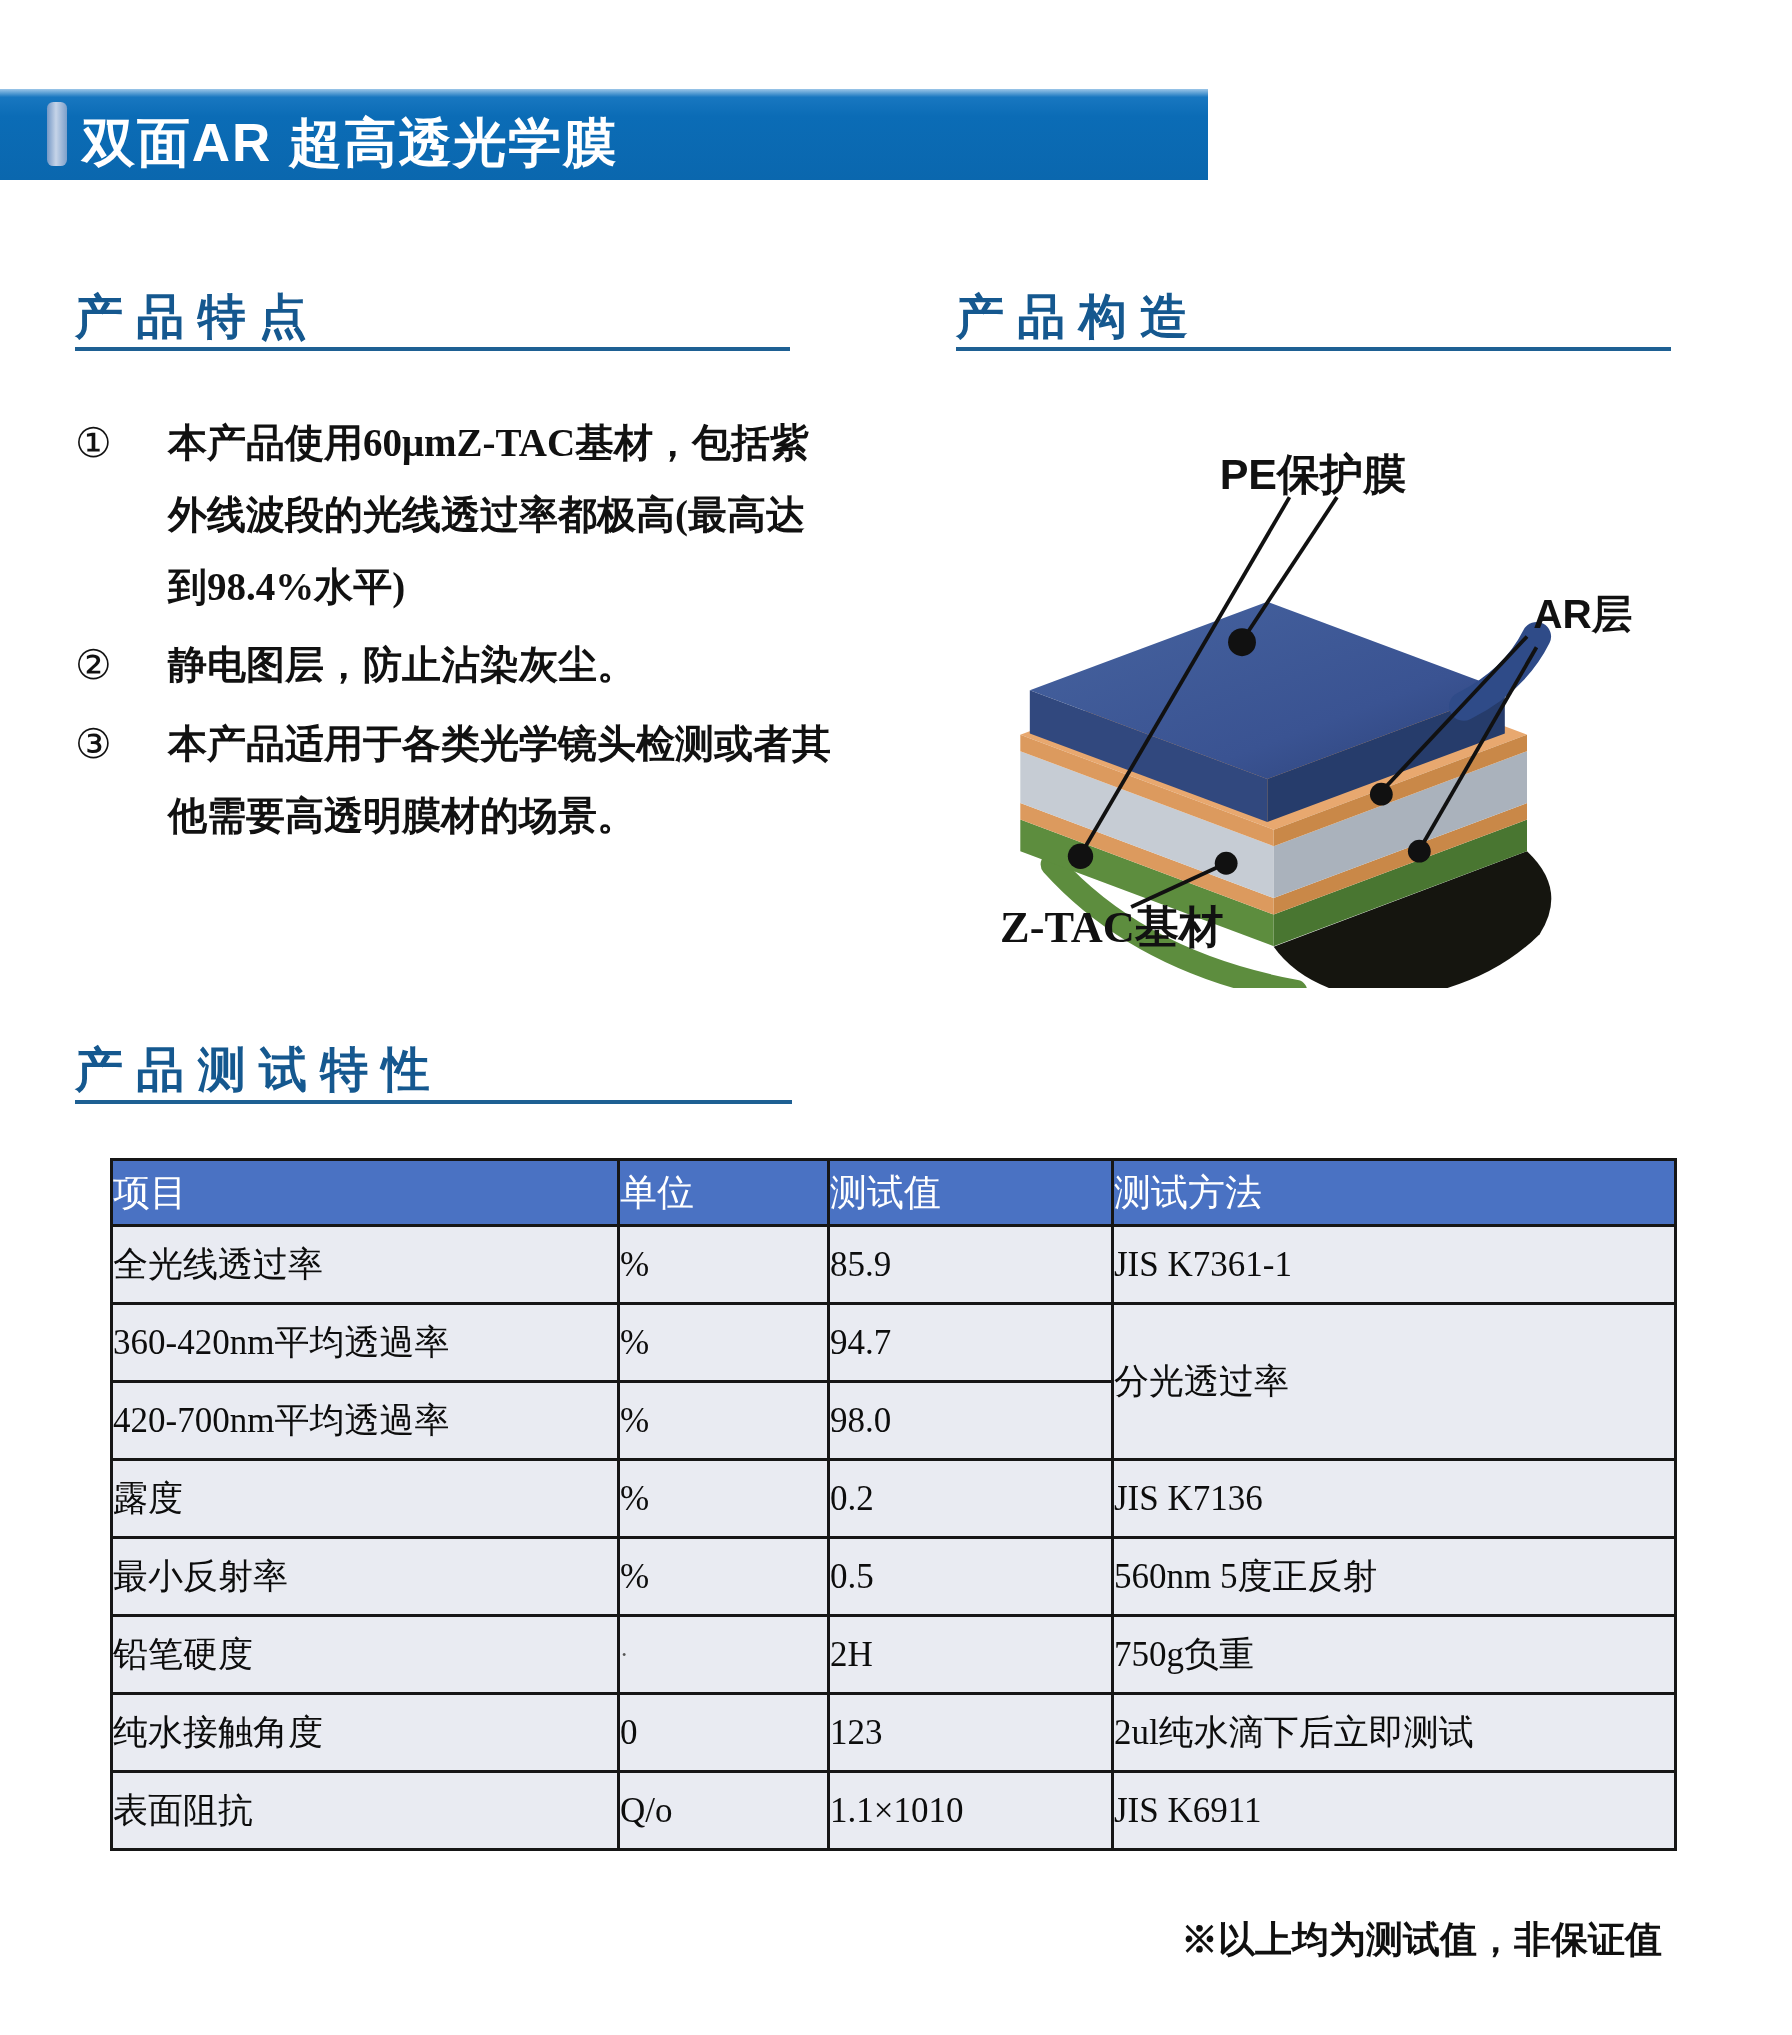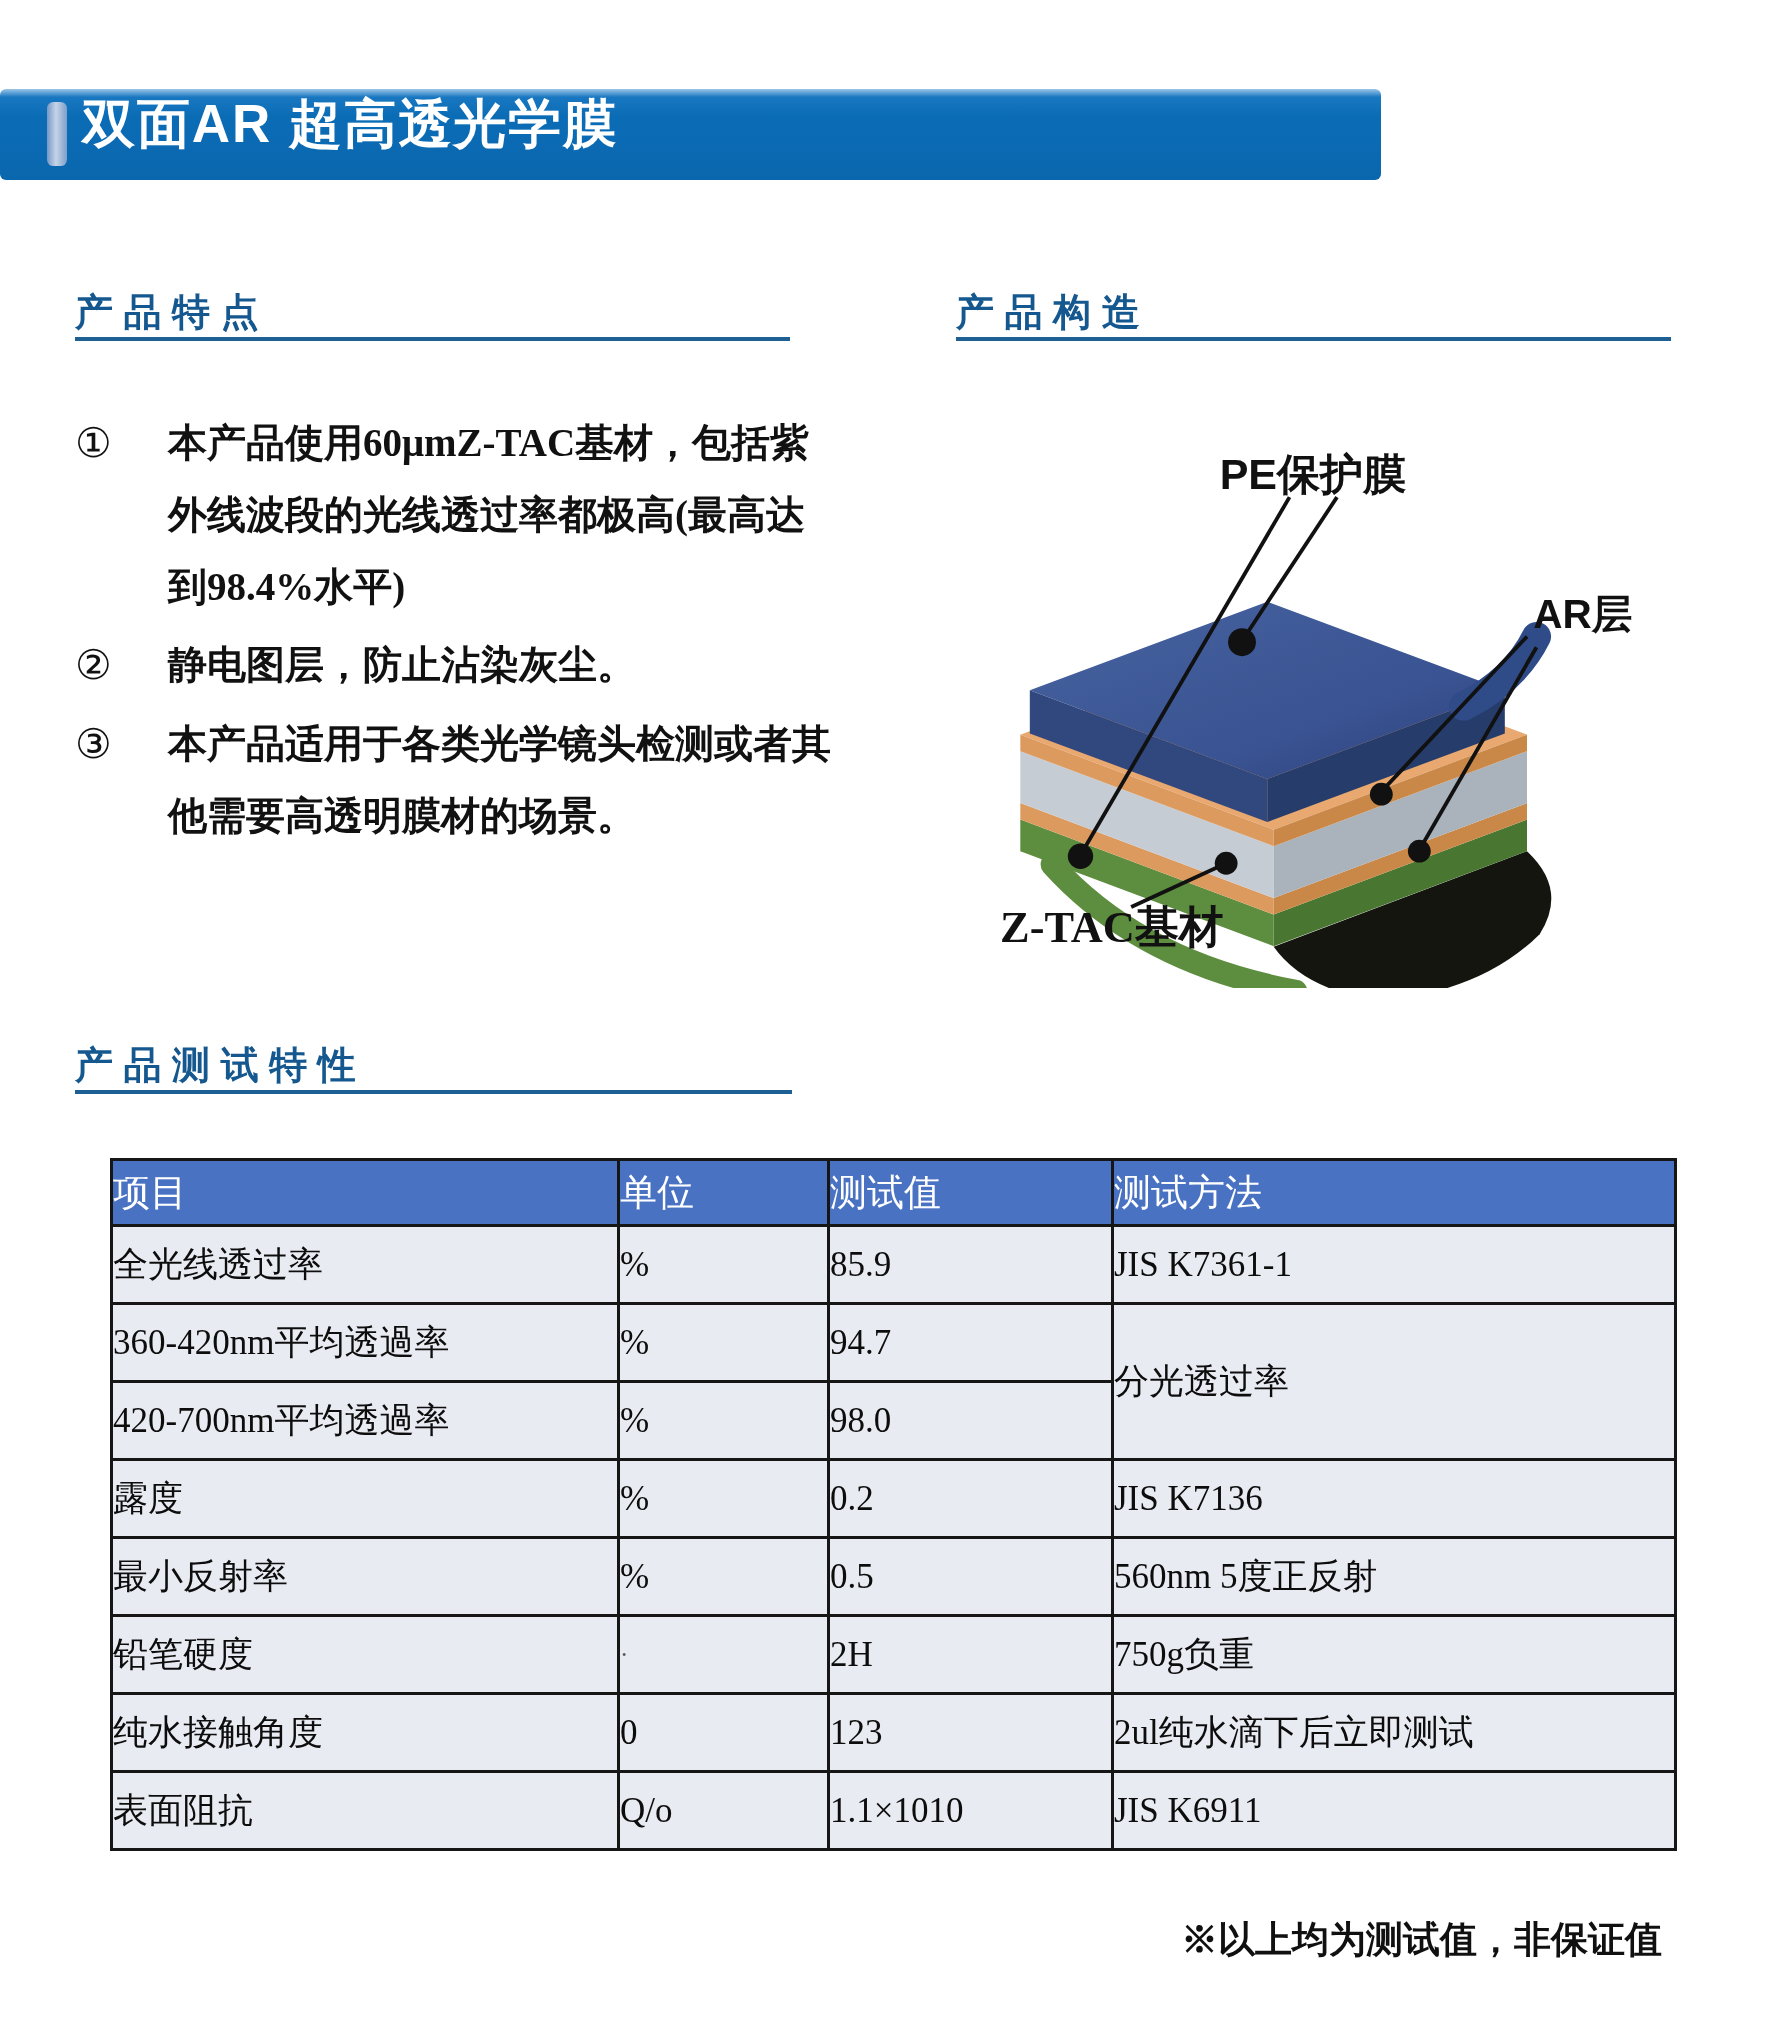--- a/index.html
+++ b/index.html
@@ -11,26 +11,25 @@
     overflow:hidden;
     font-family:"Liberation Serif", serif;
     color:#111111;
   }
 
   
   .title-bar{
     position:absolute;
     left:0; top:140;
     top:89px;
-    width:1381px; height:91px;
+    width:1208px; height:91px;
     background:linear-gradient(180deg,#9cc6e8 0%,#1877c0 9%,#0b6cb6 30%,#0a67ae 88%,#085f a3 100%);
     background:linear-gradient(180deg,#9cc6e8 0%,#1877c0 9%,#0b6cb6 30%,#0a67ae 100%);
     display:flex;
-    align-items:flex-start;
-    border-radius:6px;
+    align-items:flex-end;
   }
   .title-accent{
     position:absolute;
     left:47px; top:13.3px;
     width:20px; height:64px;
     border-radius:6.3px;
     background:linear-gradient(90deg,#7498c6 0%,#c6d4e8 45%,#7c9fca 100%);
   }
   .title-text{
     margin:0 0 0 82px;
@@ -45,21 +44,21 @@
   
   .sec-head{
     position:absolute;
     border-bottom:4.4px solid #1e6093;
   }
   .sec-head h2{
     margin:0;
     padding:0 0 6.3px 0;
     font-family:"Liberation Sans", sans-serif;
     font-weight:bold;
-    font-size:38px;
+    font-size:48px;
     line-height:1;
     color:#15588f;
     white-space:nowrap;
   }
   .sec-head.features{ left:75px; top:293px;  width:715px; }
   .sec-head.structure{ left:956px; top:293px; width:715px; }
   .sec-head.testing{  left:75px; top:1046px; width:717px; }
 
   
   .features{

